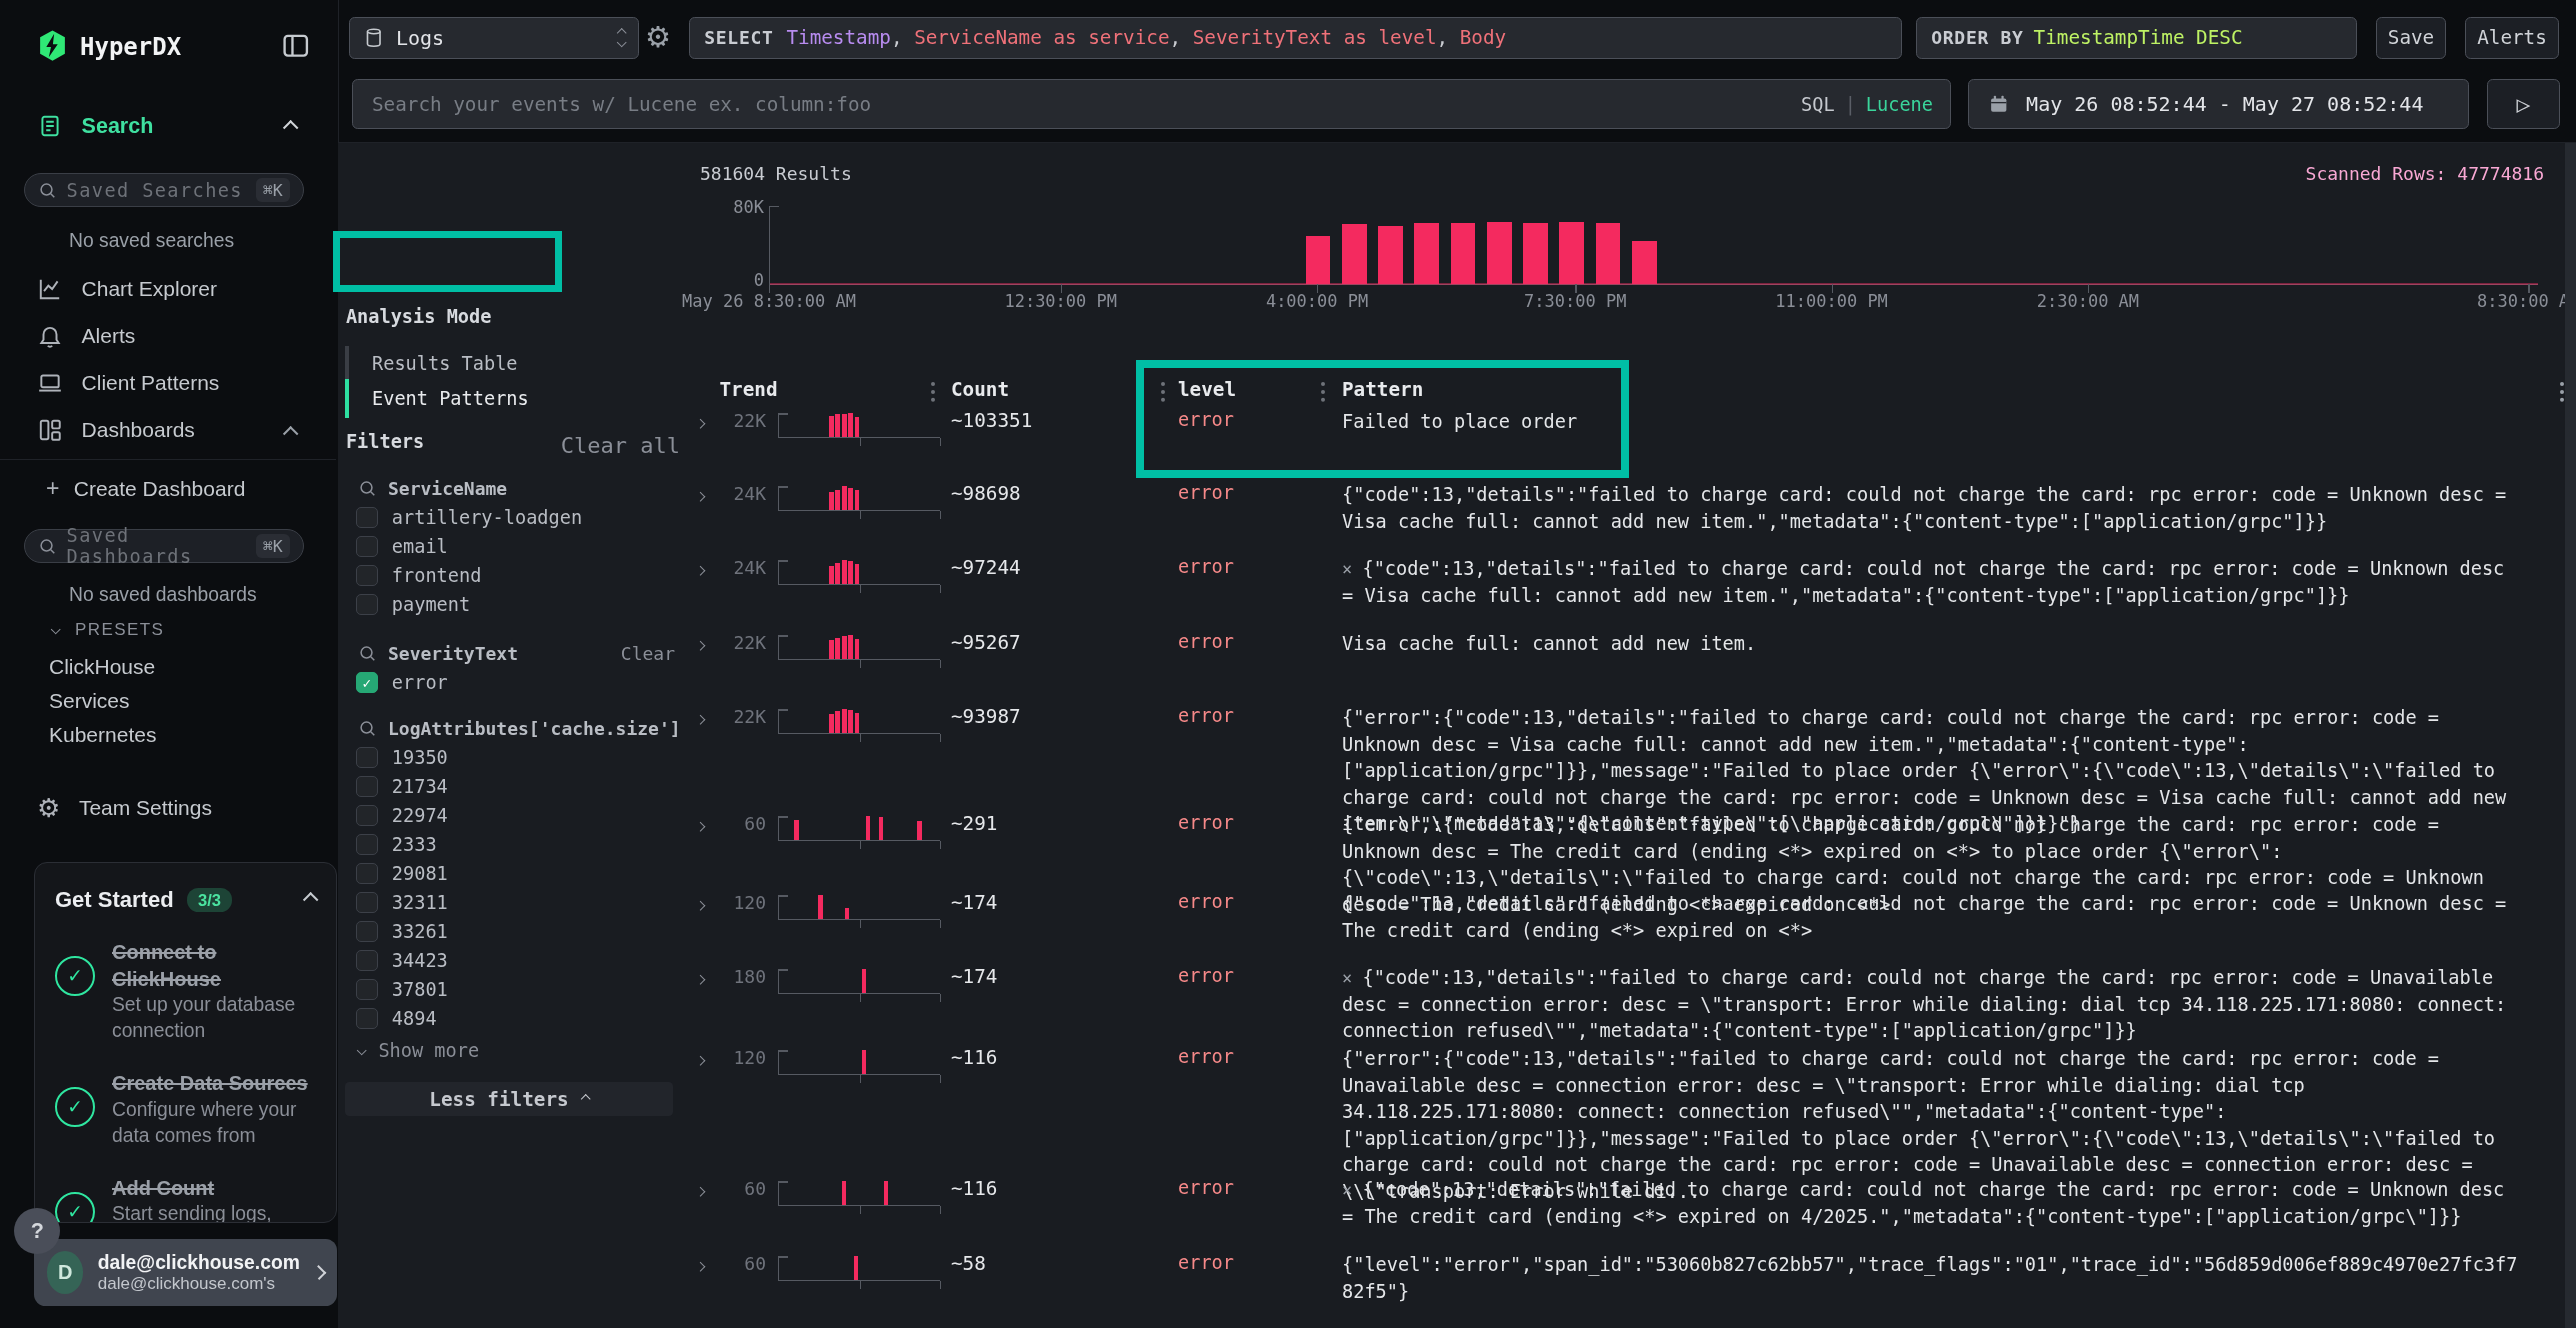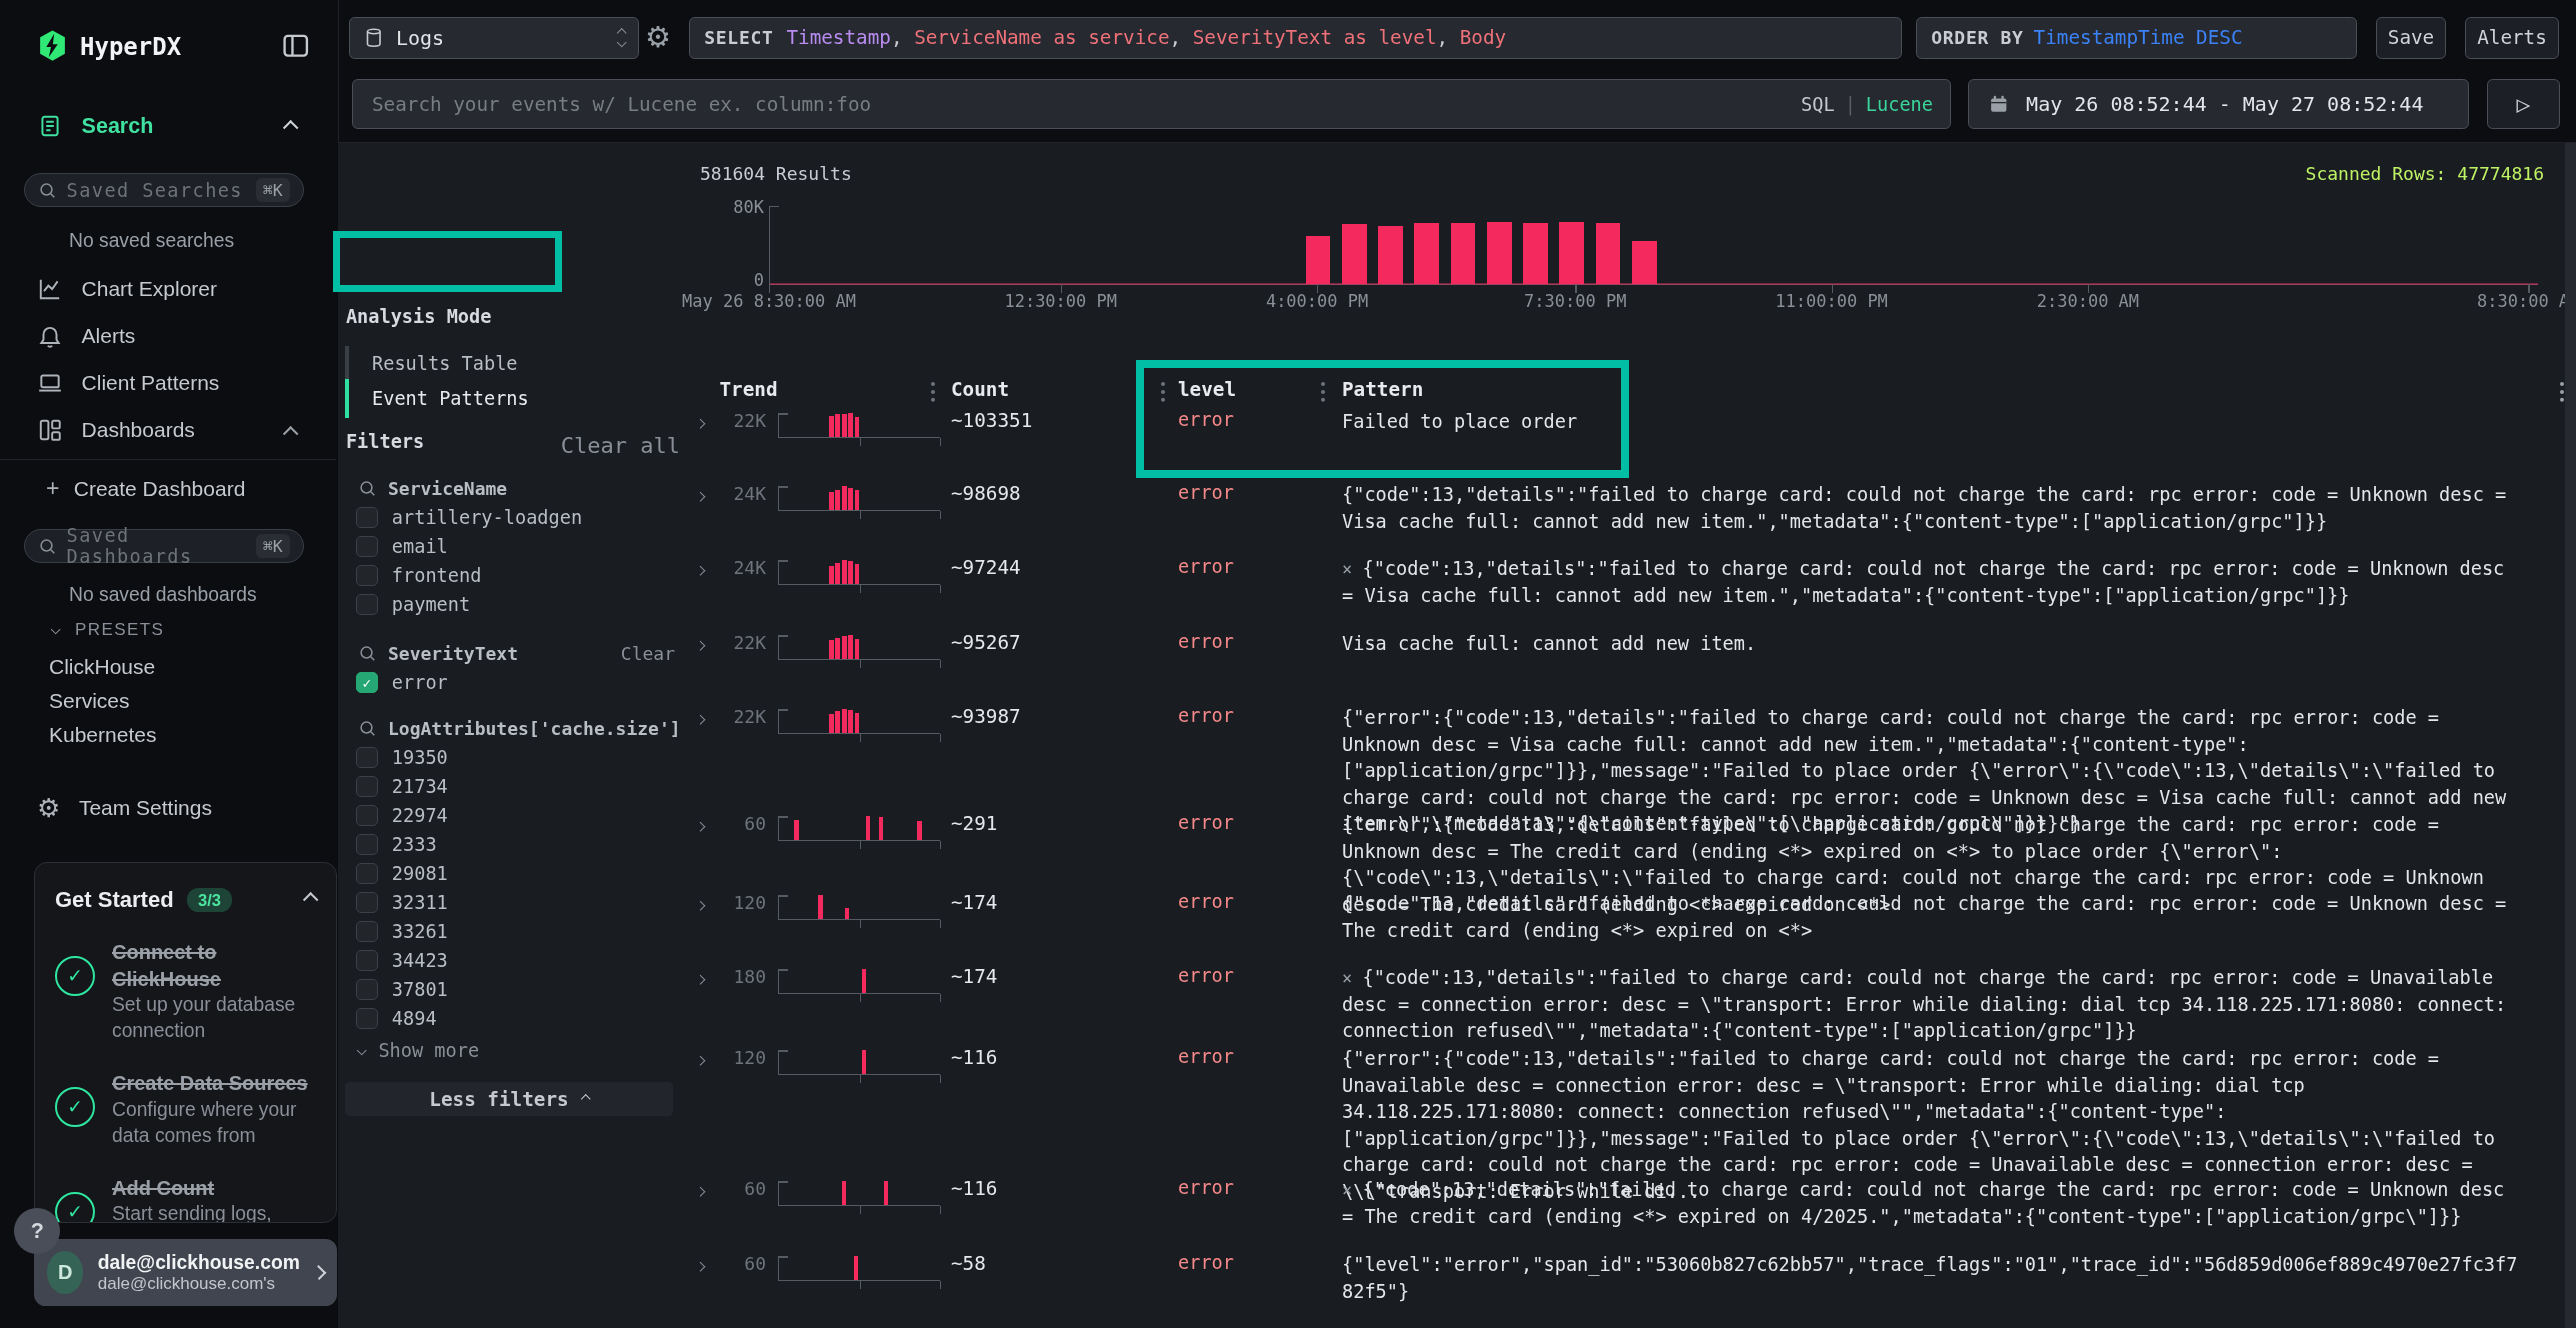--- a/index.html
+++ b/index.html
@@ -20,21 +20,21 @@
   #logo-bolt{left:36px;top:29px}
   #logo-text{left:80px;top:33px;font-size:24px;font-weight:bold;color:#f2f3f5}
   #collapse{left:280px;top:30px;color:#c6cacf}
   #src-select{left:349px;top:16.5px;width:290px;height:42px;padding:0 13px;gap:11.4px}
   #src-select .lbl{font-size:20px;color:#e2e4e8}
   #src-updown{margin-left:auto;display:flex;flex-direction:column;gap:2.9px}
   #top-gear{left:645px;top:20px;font-size:29px;color:#9aa0a8;font-family:"DejaVu Sans",sans-serif}
   #sel-input{left:689px;top:16.5px;width:1213px;height:42px;padding:0 14.3px;gap:2.9px;font-size:19.3px;white-space:nowrap;overflow:hidden}
   #sel-input .kw,#ob-input .kw{font-weight:bold;color:#c9ccd2;font-size:18px;margin-right:10px;letter-spacing:0.7px}
   #ob-input{left:1916px;top:16.5px;width:441px;height:42px;padding:0 14.3px;font-size:19.3px;white-space:nowrap}
-  #ob-input .val{color:#3b82f6}
+  #ob-input .val{color:#bef264}
   #save-btn{left:2376px;top:16.5px;width:70px;height:42px}
   #alerts-btn{left:2465px;top:16.5px;width:94px;height:42px}
   #search-input{left:352px;top:79px;width:1599px;height:50px;padding:0 17px;gap:10px}
   #search-input input{flex:1;background:transparent;border:none;outline:none;color:#c9ccd2;font-size:19.3px;font-family:inherit}
   #search-input input::placeholder{color:#787d85}
   #lang-sql{font-size:18.6px;color:#c6c9cf}
   #lang-div{font-size:18.6px;color:#5a5e66}
   #lang-lucene{font-size:18.6px;color:#3ad59b}
   #date-range{left:1968px;top:79px;width:501px;height:50px;padding:0 18.6px;gap:17px}
   #date-range .txt{font-size:20px;color:#e3e5e9}
@@ -94,21 +94,21 @@
   .cb{flex:0 0 auto;width:21.5px;height:21.5px;border:1.4px solid #3c4048;background:#222529;border-radius:5px;box-sizing:border-box;
       display:flex;align-items:center;justify-content:center;color:#fff;font-size:14.3px}
   .cb.checked{background:#26a875;border-color:#26a875}
   .cb.checked::after{content:"✓";font-weight:bold}
   .fopt .fl{font-size:18.6px;color:#b9bdc4}
   #show-more{position:absolute;left:20px;top:897px;display:flex;align-items:center;gap:13px;color:#8b8f98;font-size:18.6px;cursor:pointer}
   #less-filters{position:absolute;left:7.2px;top:939px;width:328px;height:34px;background:#22252b;border-radius:4.3px;display:flex;
                 align-items:center;justify-content:center;gap:13px;font-size:19.3px;font-weight:bold;color:#c6c9cf;cursor:pointer}
   
   #res-summary{position:absolute;left:12px;top:20px;font-size:18px;color:#c9ccd2}
-  #res-scanned{position:absolute;right:32px;top:20px;font-size:18px;color:#bef264}
+  #res-scanned{position:absolute;right:32px;top:20px;font-size:18px;color:#f9a8d4}
   #plot{position:absolute;left:81px;top:63px;width:1768px;height:78px;border-left:1.4px solid #565a62;border-bottom:1.4px solid #565a62}
   #plot::before{content:"";position:absolute;left:0;top:0;width:8.6px;height:1.4px;background:#565a62}
   .hbar{position:absolute;bottom:0;background:#f42a5f}
   #baseline-strip{position:absolute;left:0;bottom:-0.7px;width:100%;height:2.1px;background:rgba(244,42,95,.45)}
   #ylab-top{position:absolute;left:13px;top:54px;width:63px;text-align:right;font-size:17px;color:#8a8e97}
   #ylab-bot{position:absolute;left:13px;top:127px;width:63px;text-align:right;font-size:17px;color:#8a8e97}
   #histo-ticks{position:absolute;left:81px;top:141px;width:1768px;height:8.6px}
   #histo-ticks .xtick{position:absolute;top:0;width:1.4px;height:8.6px;background:#565a62}
   #histo-xlabels{position:absolute;left:81px;top:148px;width:1768px;height:21.5px}
   #histo-xlabels span{position:absolute;transform:translateX(-50%);font-size:17px;color:#8a8e97;white-space:nowrap}

